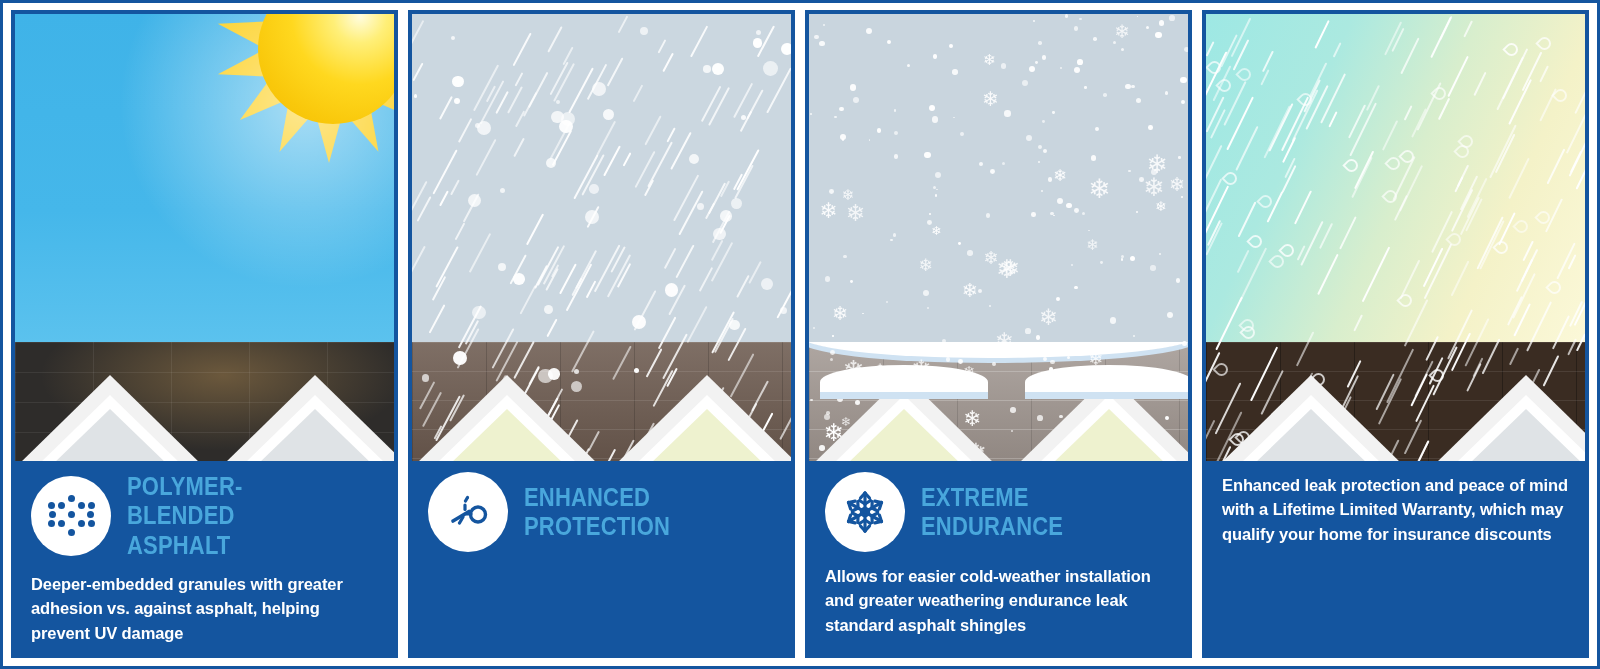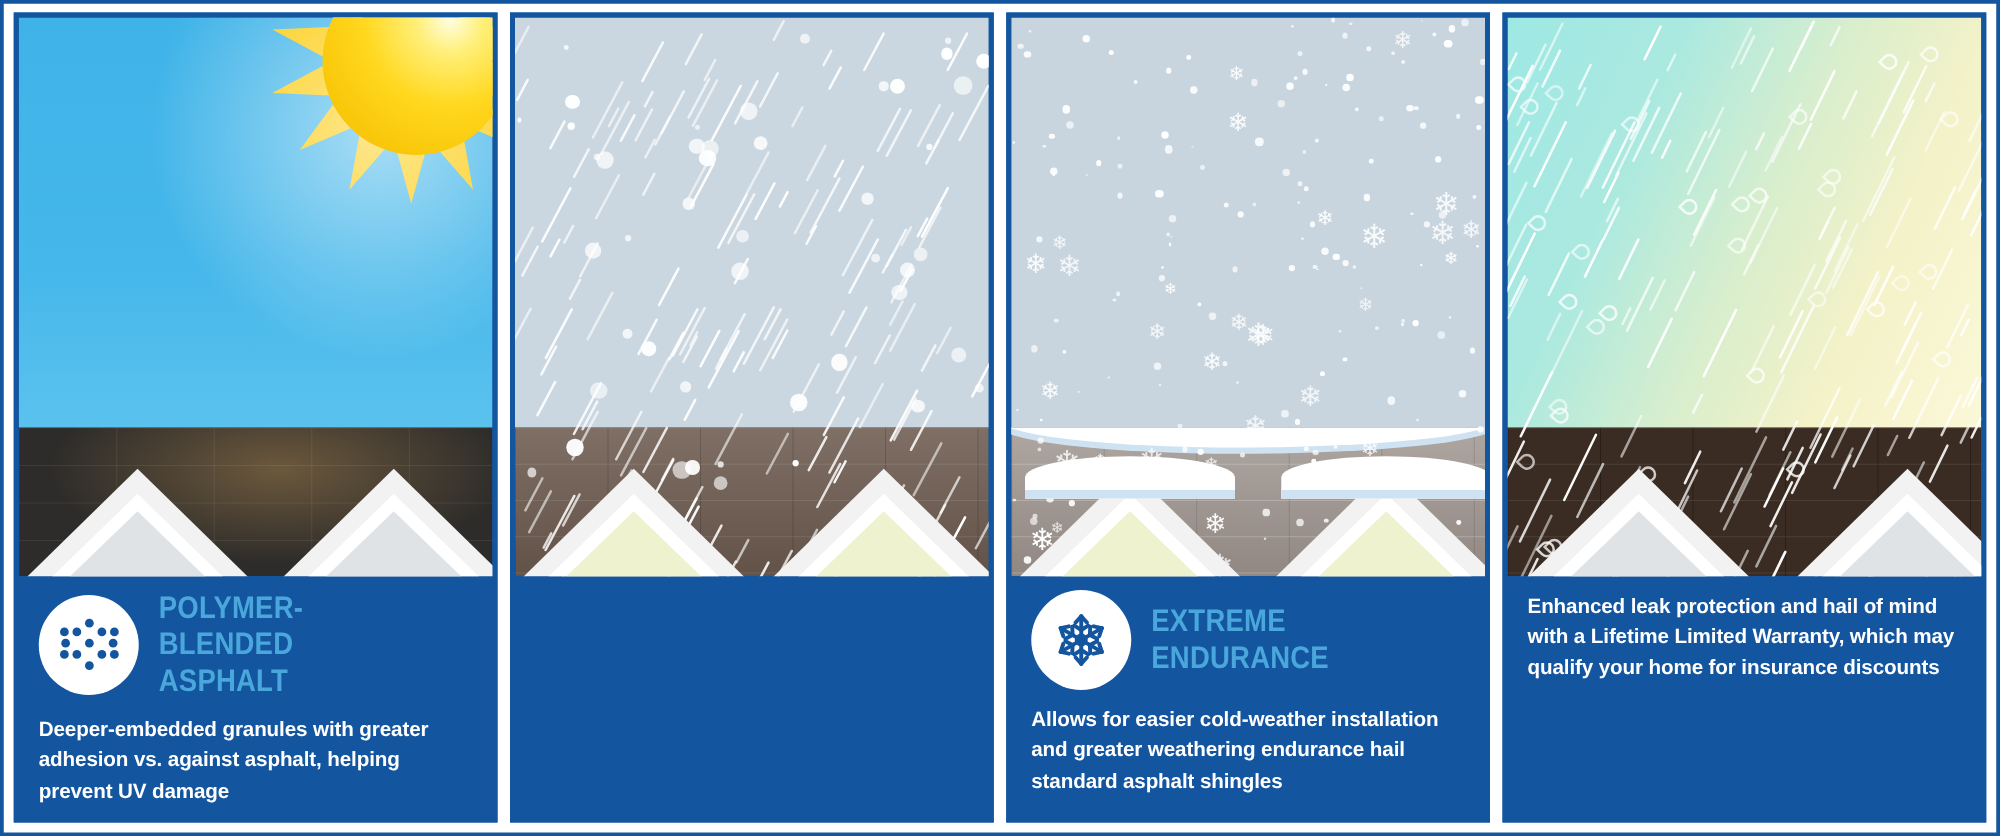--- a/index.html
+++ b/index.html
@@ -486,20 +486,34 @@
           <div class="hail" style="width: 8.88999px; height: 8.88999px; left: 34.7362%; top: 65.1732%; opacity: 0.74;"></div>
           <div class="hail" style="width: 9.81511px; height: 9.81511px; left: 35.3458%; top: 32.2795%; opacity: 0.79;"></div>
           <div class="hail" style="width: 5.01997px; height: 5.01997px; left: 42.7891%; top: 79.4704%; opacity: 0.79;"></div>
           <div class="hail" style="width: 7.94513px; height: 7.94513px; left: 60.1305%; top: 2.92221%; opacity: 0.68;"></div>
           <div class="hail" style="width: 7.67188px; height: 7.67188px; left: 97.0225%; top: 65.4902%; opacity: 0.72;"></div>
           <div class="hail" style="width: 11.7096px; height: 11.7096px; left: 26.6491%; top: 57.9404%; opacity: 0.94;"></div>
         </div>
     </div>
 
     <div class="card">
+      <div class="card-head">
+        <div class="badge">
+          <svg width="46" height="46" viewBox="0 0 46 46">
+            <circle cx="33" cy="25.5" r="7.5" fill="none" stroke="#14559F" stroke-width="3.4"></circle>
+            <line x1="8" y1="32" x2="24" y2="22.5" stroke="#14559F" stroke-width="3.6" stroke-linecap="round"></line>
+            <line x1="21" y1="25" x2="26" y2="25" stroke="#14559F" stroke-width="3.2" stroke-linecap="round"></line>
+            <line x1="20" y1="20.5" x2="20" y2="16" stroke="#14559F" stroke-width="3.2" stroke-linecap="round"></line>
+            <line x1="20.5" y1="12" x2="22.5" y2="8.5" stroke="#14559F" stroke-width="3.2" stroke-linecap="round"></line>
+            <line x1="18" y1="28" x2="14.5" y2="34" stroke="#14559F" stroke-width="3.2" stroke-linecap="round"></line>
+          </svg>
+        </div>
+        <div class="card-title">ENHANCED
+PROTECTION</div>
+      </div>
     </div>
   </div>
 
   <div class="panel">
     <div class="scene">
       <div class="sky sky-grey2"></div>
       <div class="roof">
         <div class="brick brick-grey"></div>
         <div class="snowcap"></div>
         <div class="dormer" style="left:95px;">
@@ -773,21 +787,21 @@
                 <line x1="23" y1="31" x2="17.5" y2="34.5"></line>
                   <line x1="23" y1="31" x2="28.5" y2="34.5"></line>
               </g>
             </g>
             <circle cx="23" cy="23" r="3.6" fill="none" stroke="#14559F" stroke-width="3.2"></circle>
           </svg>
         </div>
         <div class="card-title">EXTREME
 ENDURANCE</div>
       </div>
-      <div class="card-body">Allows for easier cold-weather installation and greater weathering endurance hail standard asphalt shingles</div>
+      <div class="card-body">Allows for easier cold-weather installation and greater weathering endurance leak standard asphalt shingles</div>
     </div>
   </div>
 
   <div class="panel">
     <div class="scene">
       <div class="sky sky-warm"></div>
       <div class="roof">
         <div class="brick brick-espresso"></div>
         <div class="dormer" style="left:105px;">
           <div class="tri"></div>
@@ -1006,17 +1020,17 @@
           <div class="drop" style="left: 87.55%; top: 5.2131%; opacity: 0.85;"></div>
           <div class="drop" style="left: 51.4134%; top: 30.5006%; opacity: 0.85;"></div>
           <div class="drop" style="left: 78.9001%; top: 6.45535%; opacity: 0.99;"></div>
           <div class="drop" style="left: 81.5878%; top: 46.1083%; opacity: 0.61;"></div>
           <div class="drop" style="left: 4.85992%; top: 35.3308%; opacity: 0.82;"></div>
           <div class="drop" style="left: 8.29498%; top: 93.2355%; opacity: 0.88;"></div>
         </div>
     </div>
 
     <div class="card">
-      <div class="card-body">Enhanced leak protection and hail of mind with a Lifetime Limited Warranty, which may qualify your home for insurance discounts</div>
+      <div class="card-body">Enhanced leak protection and peace of mind with a Lifetime Limited Warranty, which may qualify your home for insurance discounts</div>
     </div>
   </div>
 
 </div>
 
 </body></html>

